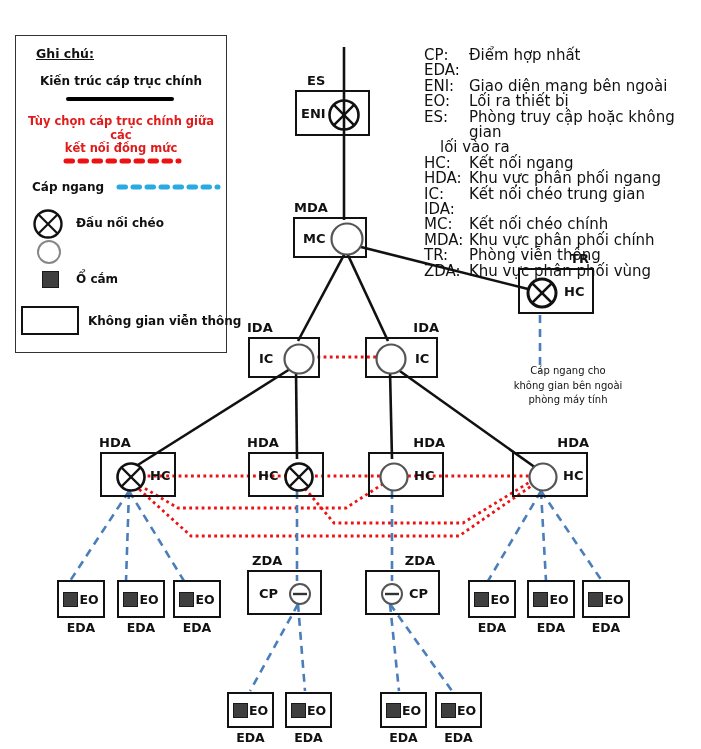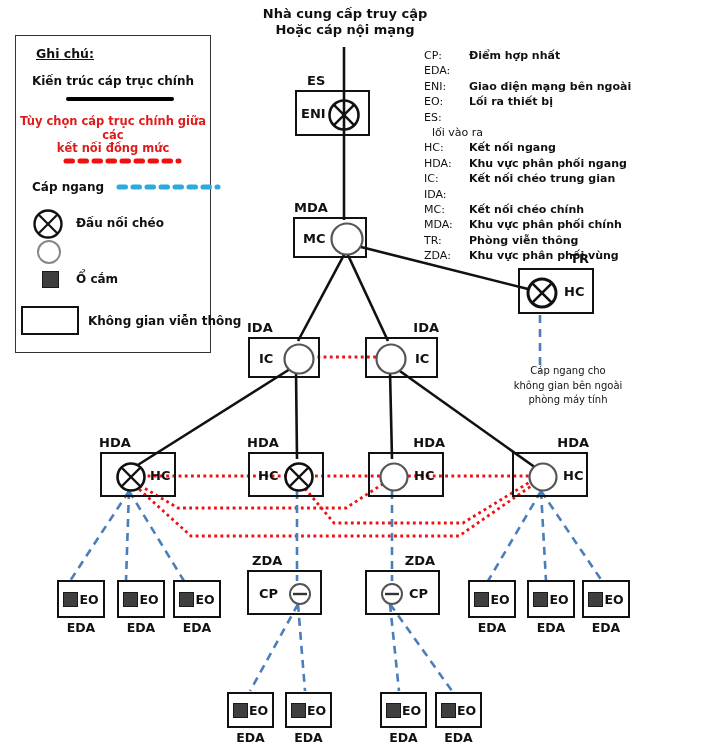--- a/index.html
+++ b/index.html
@@ -10,28 +10,28 @@
   .node .ntext{position:absolute;top:50%;transform:translateY(-50%);font-weight:bold;font-size:13px;white-space:nowrap;}
   .icon{position:absolute;display:block;}
   .tag{position:absolute;top:-19px;font-weight:bold;font-size:13px;white-space:nowrap;}
   .tag-b{position:absolute;bottom:-19px;left:0;width:100%;text-align:center;font-weight:bold;font-size:12.5px;}
   .eo{position:absolute;border:2.5px solid #111;background:#fff;z-index:2;box-sizing:border-box;
       display:flex;align-items:center;justify-content:center;gap:1px;}
   .eo .sq{width:13px;height:13px;background:#3f3f3f;border:1px solid #1a1a1a;flex:0 0 auto;}
   .eo .eotext{font-weight:bold;font-size:12.5px;}
   #title{position:absolute;left:235px;top:6px;width:220px;text-align:center;
          font-weight:bold;font-size:13px;line-height:16px;z-index:3;}
-  #abbr{position:absolute;left:424px;top:48px;width:274px;font-size:11px;line-height:15.4px;z-index:3;}
+  #abbr{position:absolute;left:424px;top:48px;width:274px;font-size:15px;line-height:15.4px;z-index:3;}
   .abbr-row{display:flex;}
   .abbr-term{flex:0 0 45px;}
-  .abbr-def{flex:1;font-weight:bold;}
-  .abbr-cont{margin-left:8px;}
+  .abbr-def{flex:1;}
+  .abbr-cont{margin-left:16px;}
   #annotation{position:absolute;left:476px;top:364px;width:184px;text-align:center;
               font-weight:normal;font-size:10px;line-height:14.5px;z-index:3;}
-  #legend{position:absolute;left:15px;top:35px;width:196px;height:318px;border:1.5px solid #333;
+  #legend{position:absolute;left:15px;top:35px;width:212px;height:318px;border:1.5px solid #333;
           background:#fff;z-index:3;box-sizing:border-box;}
   .lg{position:absolute;font-weight:bold;font-size:12px;white-space:nowrap;}
   #lg-heading{left:20px;top:10px;font-size:12.5px;text-decoration:underline;}
   #lg-backbone-label{left:0;top:38px;width:100%;text-align:center;white-space:normal;}
   #lg-backbone-line{position:absolute;left:50px;top:61px;width:108px;height:4px;background:#000;border-radius:2px;}
   #lg-optional-label{left:0;top:79px;width:100%;text-align:center;font-size:11.5px;line-height:13.5px;color:#e01b1b;white-space:normal;}
   #lg-horizontal-label{left:16px;top:144px;}
   #lg-cross-label{left:60px;top:180px;}
   #lg-inter-label{left:60px;top:210px;}
   #lg-outlet-label{left:60px;top:236px;}
@@ -72,43 +72,40 @@
       <line x1="541" y1="491" x2="488" y2="581"></line>
       <line x1="541" y1="491" x2="546" y2="581"></line>
       <line x1="541" y1="491" x2="602" y2="581"></line>
       <line x1="298" y1="604" x2="250" y2="691"></line>
       <line x1="298" y1="604" x2="305" y2="691"></line>
       <line x1="390" y1="604" x2="399" y2="691"></line>
       <line x1="390" y1="604" x2="452" y2="691"></line>
     </g>
   </svg>
 
-  <div id="title">
-    <div>Nhà cung cấp truy cập</div>
-    <div>Hoặc cáp nội mạng</div>
-  </div>
 
   <div id="abbr">
     <div class="abbr-row">
         <span class="abbr-term">CP:</span>
         <span class="abbr-def">Điểm hợp nhất</span>
       </div>
     <div class="abbr-row">
         <span class="abbr-term">EDA:</span>
       </div>
     <div class="abbr-row">
         <span class="abbr-term">ENI:</span>
         <span class="abbr-def">Giao diện mạng bên ngoài</span>
       </div>
     <div class="abbr-row">
         <span class="abbr-term">EO:</span>
         <span class="abbr-def">Lối ra thiết bị</span>
       </div>
     <div class="abbr-row">
         <span class="abbr-term">ES:</span>
+        <span class="abbr-def">Phòng truy cập hoặc không gian</span>
       </div>
     <div class="abbr-cont">lối vào ra</div>
     <div class="abbr-row">
         <span class="abbr-term">HC:</span>
         <span class="abbr-def">Kết nối ngang</span>
       </div>
     <div class="abbr-row">
         <span class="abbr-term">HDA:</span>
         <span class="abbr-def">Khu vực phân phối ngang</span>
       </div>

